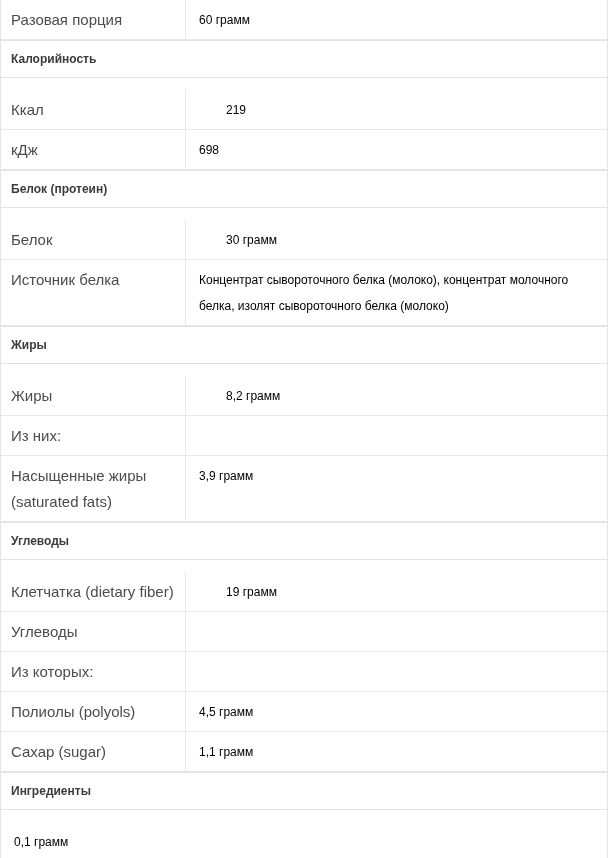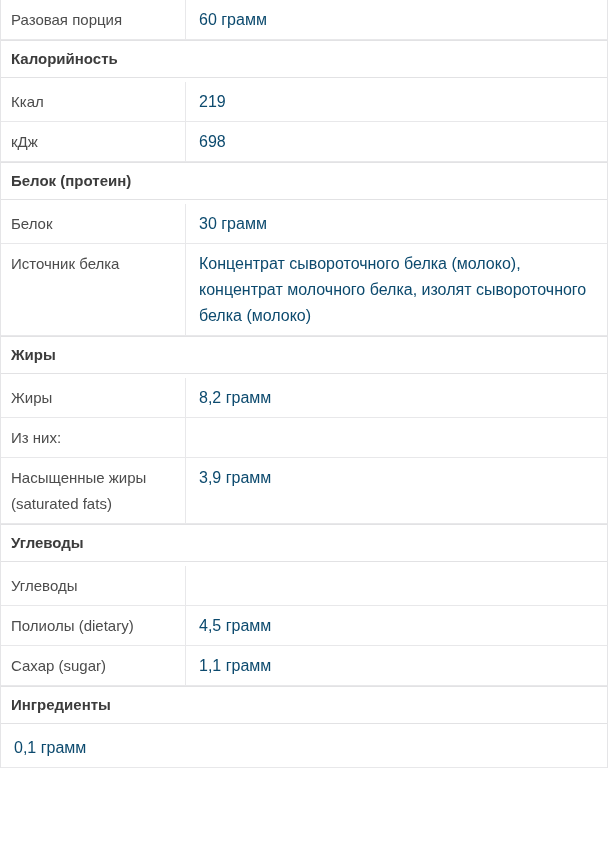--- a/index.html
+++ b/index.html
@@ -14,57 +14,58 @@
   .nutrition-table {
     width: 608px;
     border-left: 1px solid #e5e5e7;
     border-right: 1px solid #e5e5e7;
     box-sizing: border-box;
     background: #ffffff;
   }
   .section-header {
     border-top: 1px solid #e2e2e4;
     border-bottom: 1px solid #e2e2e4;
-    margin-bottom: 4px;
+    margin-bottom: 12px;
     padding: 5px 10px 5px 10px;
-    font-size: 15px;
+    font-size: 12px;
     line-height: 26px;
     font-weight: 700;
     color: #3c3c3c;
     background: #ffffff;
   }
   .section:first-child .row:first-child {
     border-top: none;
   }
   .row {
     display: flex;
     align-items: stretch;
     border-bottom: 1px solid #e8e8ea;
     background: #ffffff;
   }
   .row.first-after-header {
     border-top: 1px solid #eceoee;
     border-top-color: #ececee;
+    gap: 27px;
   }
   .cell-label {
     width: 185px;
     box-sizing: border-box;
     border-right: 1px solid #e8e8ea;
     padding: 7px 6px 6px 10px;
     font-size: 15px;
     line-height: 26px;
     color: #4c4c4c;
   }
   .cell-value {
     flex: 1;
     box-sizing: border-box;
     padding: 7px 16px 6px 13px;
-    font-size: 16px;
+    font-size: 12px;
     line-height: 26px;
-    color: #0c4a6e;
+    color: #000000;
   }
 </style>
 </head>
 <body>
 
 <div class="nutrition-table" id="nutrition-table">
     <div class="section">
       <div class="row">
         <div class="cell-label">Разовая порция</div>
         <div class="cell-value">60 грамм</div>
@@ -102,25 +103,33 @@
         <div class="cell-label">Из них:</div>
         <div class="cell-value"></div>
       </div>
       <div class="row">
         <div class="cell-label">Насыщенные жиры (saturated fats)</div>
         <div class="cell-value">3,9 грамм</div>
       </div>
     </div>
     <div class="section">
       <div class="section-header">Углеводы</div>
+      <div class="row first-after-header">
+        <div class="cell-label">Клетчатка (dietary fiber)</div>
+        <div class="cell-value">19 грамм</div>
+      </div>
       <div class="row">
         <div class="cell-label">Углеводы</div>
       </div>
       <div class="row">
-        <div class="cell-label">Полиолы (dietary)</div>
+        <div class="cell-label">Из которых:</div>
+        <div class="cell-value"></div>
+      </div>
+      <div class="row">
+        <div class="cell-label">Полиолы (polyols)</div>
         <div class="cell-value">4,5 грамм</div>
       </div>
       <div class="row">
         <div class="cell-label">Сахар (sugar)</div>
         <div class="cell-value">1,1 грамм</div>
       </div>
     </div>
     <div class="section">
       <div class="section-header">Ингредиенты</div>
       <div class="row first-after-header">

